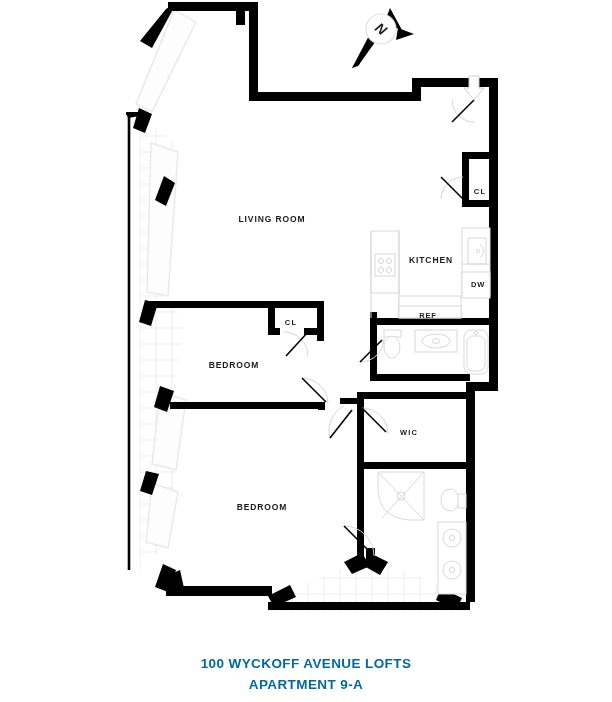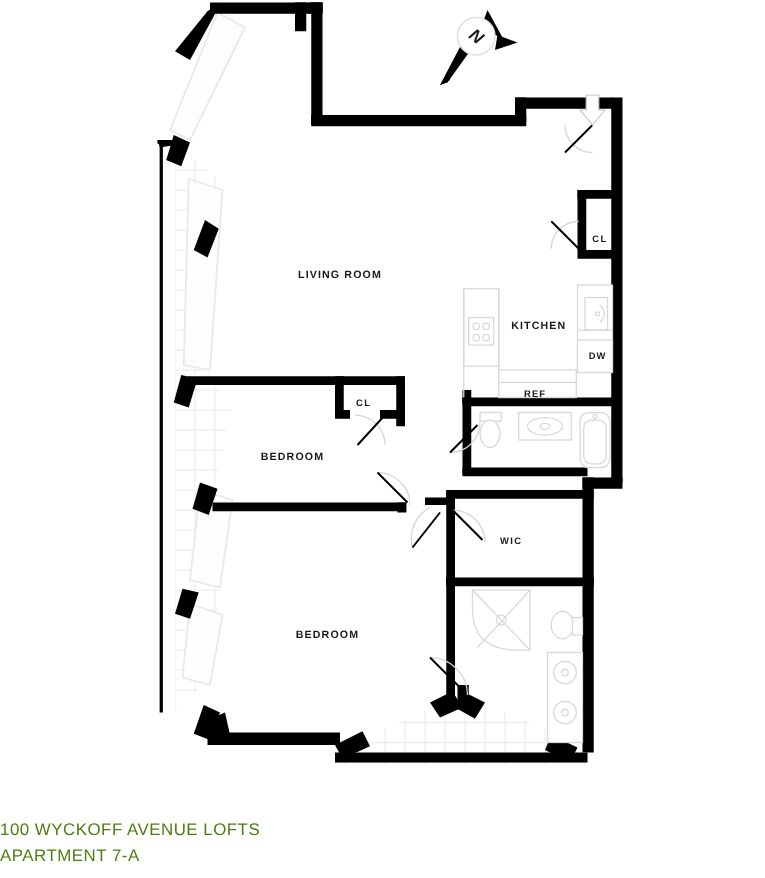--- a/index.html
+++ b/index.html
@@ -34,24 +34,24 @@
     text-anchor: middle;
     dominant-baseline: middle;
   }
   .room-label.big { font-size: 8.5px; letter-spacing: 0.9px; }
   .room-label.small { font-size: 7.5px; letter-spacing: 1.2px; }
   .appliance-label { font-size: 7.5px; letter-spacing: 0.8px; }
   .title-block {
     position: absolute;
     left: 0;
     width: 612px;
-    text-align: left;
+    text-align: center;
     font-family: "Liberation Sans", sans-serif;
-    font-weight: normal;
-    color: #4d7c0f;
+    font-weight: bold;
+    color: #0369a1;
   }
   #title-line-1 {
     top: 656px;
     font-size: 13.5px;
     letter-spacing: 0.4px;
   }
   #title-line-2 {
     top: 677px;
     font-size: 13.5px;
     letter-spacing: 0.4px;
@@ -341,15 +341,15 @@
       <polygon class="compass-body" points="398,28 414,34 396,40"></polygon>
 
       <circle class="compass-ring" cx="381" cy="29" r="15"></circle>
       <text x="381" y="30" class="room-label" style="font-size:14px; font-style:italic; font-weight:bold; letter-spacing:0;" transform="rotate(38 381 29)">N</text>
     </g>
 
   </svg>
 
   <div class="title-block" id="title-line-1">100 WYCKOFF AVENUE LOFTS</div>
 
-  <div class="title-block" id="title-line-2">APARTMENT 7-A</div>
+  <div class="title-block" id="title-line-2">APARTMENT 9-A</div>
 
 </div>
 
 </body></html>

